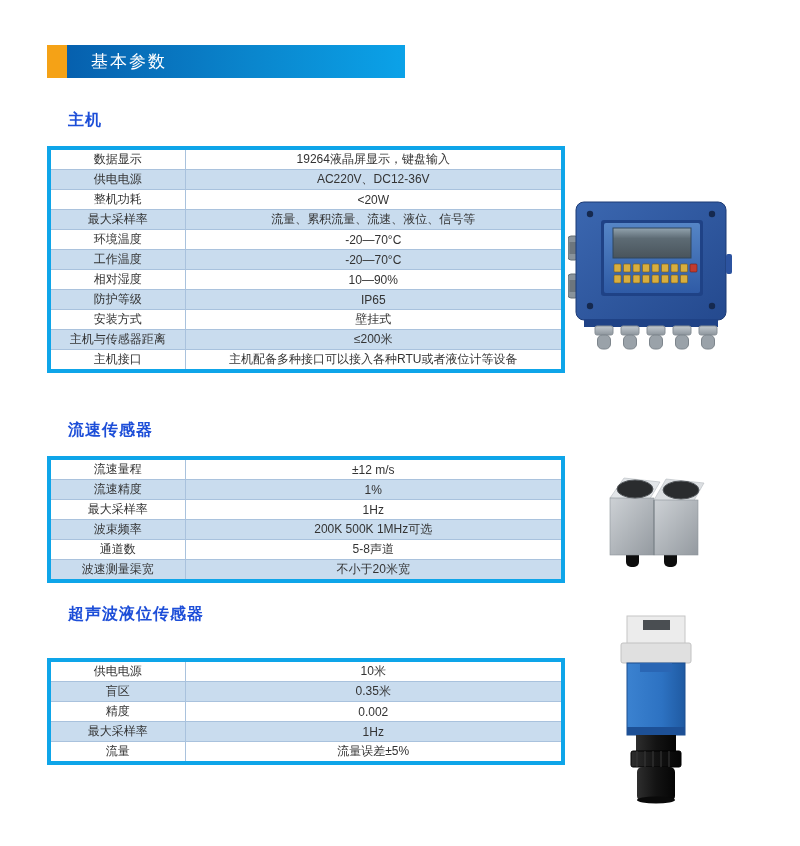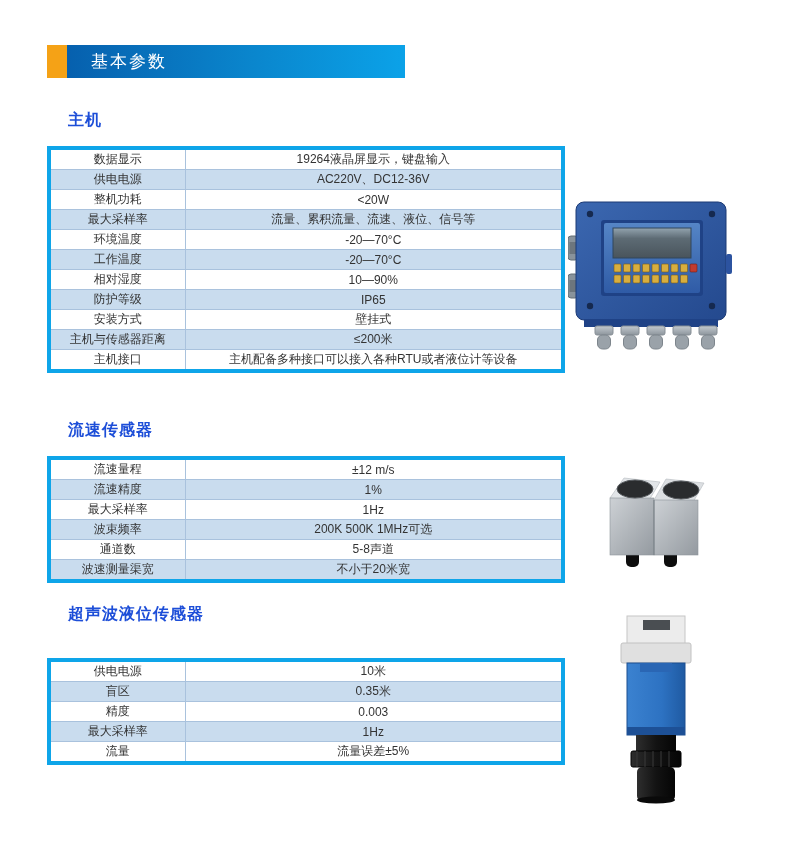--- a/index.html
+++ b/index.html
@@ -233,21 +233,21 @@
       <tr>
         <td>供电电源</td>
         <td>10米</td>
         </tr>
       <tr>
         <td>盲区</td>
         <td>0.35米</td>
         </tr>
       <tr>
         <td>精度</td>
-        <td>0.003</td>
+        <td>0.002</td>
         </tr>
       <tr>
         <td>最大采样率</td>
         <td>1Hz</td>
         </tr>
       <tr>
         <td>流量</td>
         <td>流量误差±5%</td>
         </tr>
     </tbody>

